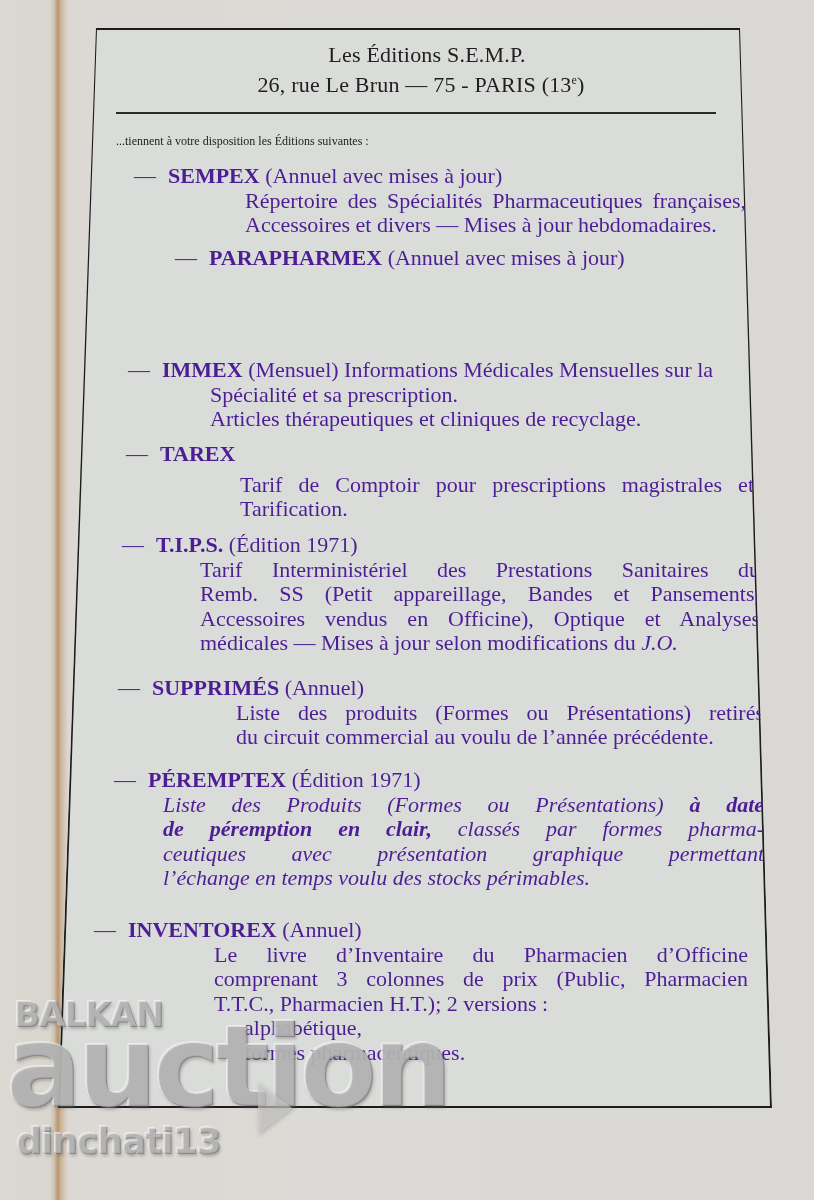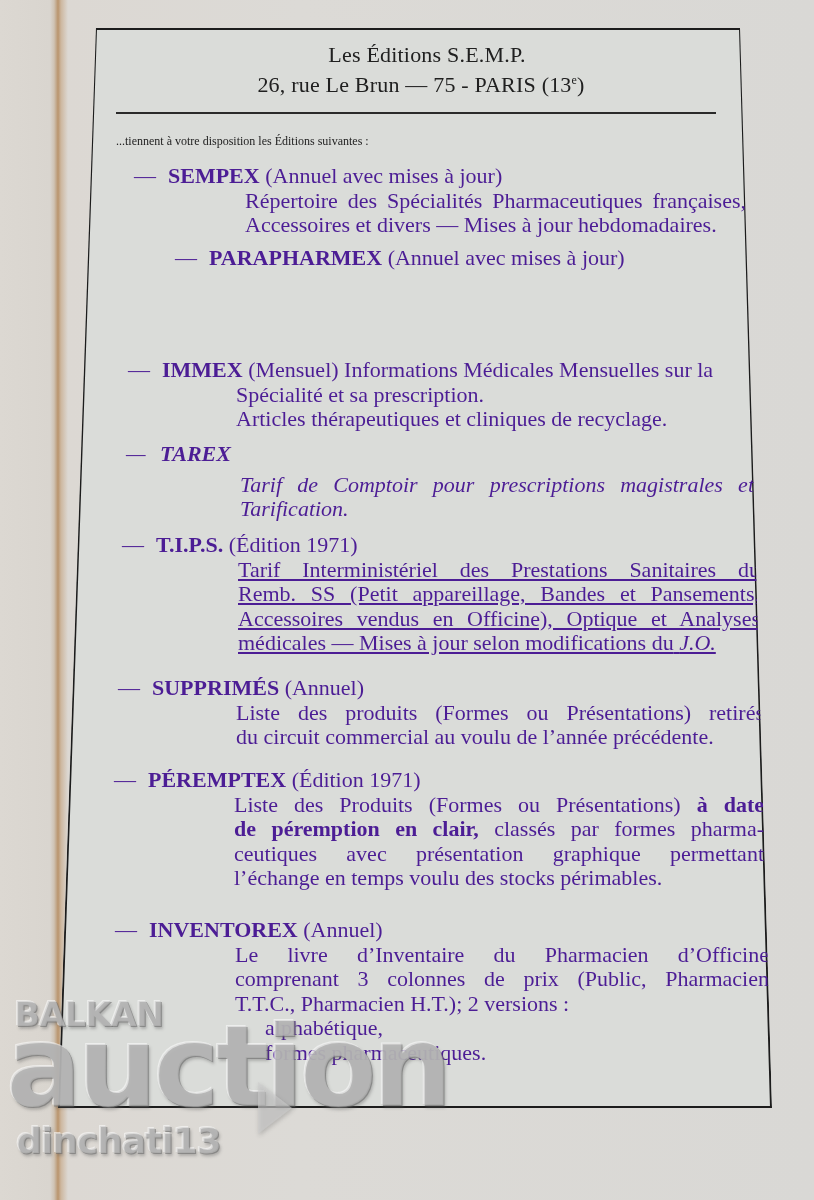--- a/index.html
+++ b/index.html
@@ -77,63 +77,63 @@
         <span class="line last">Accessoires et divers — Mises à jour hebdomadaires.</span>
       </div>
     </div>
 
     <div class="entry" style="top:218px; left:74px; width:618px;margin-left:43px;">
       <div class="head"><span class="dash">—</span><span class="name">PARAPHARMEX</span> <span>(Annuel avec mises à jour)</span></div>
     </div>
 
     <div class="entry" style="top:330px; left:70px; width:624px;">
       <div class="head"><span class="dash">—</span><span class="name">IMMEX</span> <span>(Mensuel) Informations Médicales Mensuelles sur la</span></div>
-      <div class="body" style="margin-left:108px;">
+      <div class="body" style="margin-left:82px;">
         <span class="line last">Spécialité et sa prescription.</span>
         <span class="line last">Articles thérapeutiques et cliniques de recyclage.</span>
       </div>
     </div>
 
-    <div class="entry" style="top:414px; left:68px; width:628px;font-style:italic;">
+    <div class="entry" style="top:414px; left:68px; width:628px;">
       <div class="head"><span class="dash">—</span><span class="name">TAREX</span></div>
       <div class="body" style="margin-left:114px; margin-top:6px;">
         <span class="line">Tarif de Comptoir pour prescriptions magistrales et</span>
         <span class="line last">Tarification.</span>
       </div>
     </div>
 
     <div class="entry" style="top:505px; left:64px; width:638px;">
       <div class="head"><span class="dash">—</span><span class="name">T.I.P.S.</span> <span>(Édition 1971)</span></div>
-      <div class="body" style="margin-left:116px;text-decoration:underline;">
+      <div class="body" style="margin-left:78px;">
         <span class="line">Tarif Interministériel des Prestations Sanitaires du</span>
         <span class="line">Remb. SS (Petit appareillage, Bandes et Pansements,</span>
         <span class="line">Accessoires vendus en Officine), Optique et Analyses</span>
         <span class="line last"><span>médicales — Mises à jour selon modifications du</span> <span class="ital">J.O.</span></span>
       </div>
     </div>
 
     <div class="entry" style="top:648px; left:60px; width:646px;">
       <div class="head"><span class="dash">—</span><span class="name">SUPPRIMÉS</span> <span>(Annuel)</span></div>
       <div class="body" style="margin-left:118px;">
         <span class="line">Liste des produits (Formes ou Présentations) retirés</span>
         <span class="line last">du circuit commercial au voulu de l’année précédente.</span>
       </div>
     </div>
 
     <div class="entry" style="top:740px; left:56px; width:650px;">
       <div class="head"><span class="dash">—</span><span class="name">PÉREMPTEX</span> <span>(Édition 1971)</span></div>
-      <div class="body" style="margin-left:120px;">
+      <div class="body" style="margin-left:49px;font-style:italic;">
         <span class="line"><span>Liste des Produits (Formes ou Présentations)</span> <span class="bold">à date</span></span>
         <span class="line"><span class="bold">de péremption en clair,</span> <span>classés par formes pharma-</span></span>
         <span class="line">ceutiques avec présentation graphique permettant</span>
         <span class="line last">l’échange en temps voulu des stocks périmables.</span>
       </div>
     </div>
 
-    <div class="entry" style="top:890px; left:57px; width:654px;">
+    <div class="entry" style="top:890px; left:36px; width:654px;">
       <div class="head"><span class="dash">—</span><span class="name">INVENTOREX</span> <span>(Annuel)</span></div>
       <div class="body" style="margin-left:120px; width:534px;">
         <span class="line">Le livre d’Inventaire du Pharmacien d’Officine</span>
         <span class="line">comprenant 3 colonnes de prix (Public, Pharmacien</span>
         <span class="line last">T.T.C., Pharmacien H.T.); 2 versions :</span>
         <span class="line last" style="margin-left:30px;">alphabétique,</span>
         <span class="line last" style="margin-left:30px;">formes pharmaceutiques.</span>
       </div>
     </div>
   </div>

